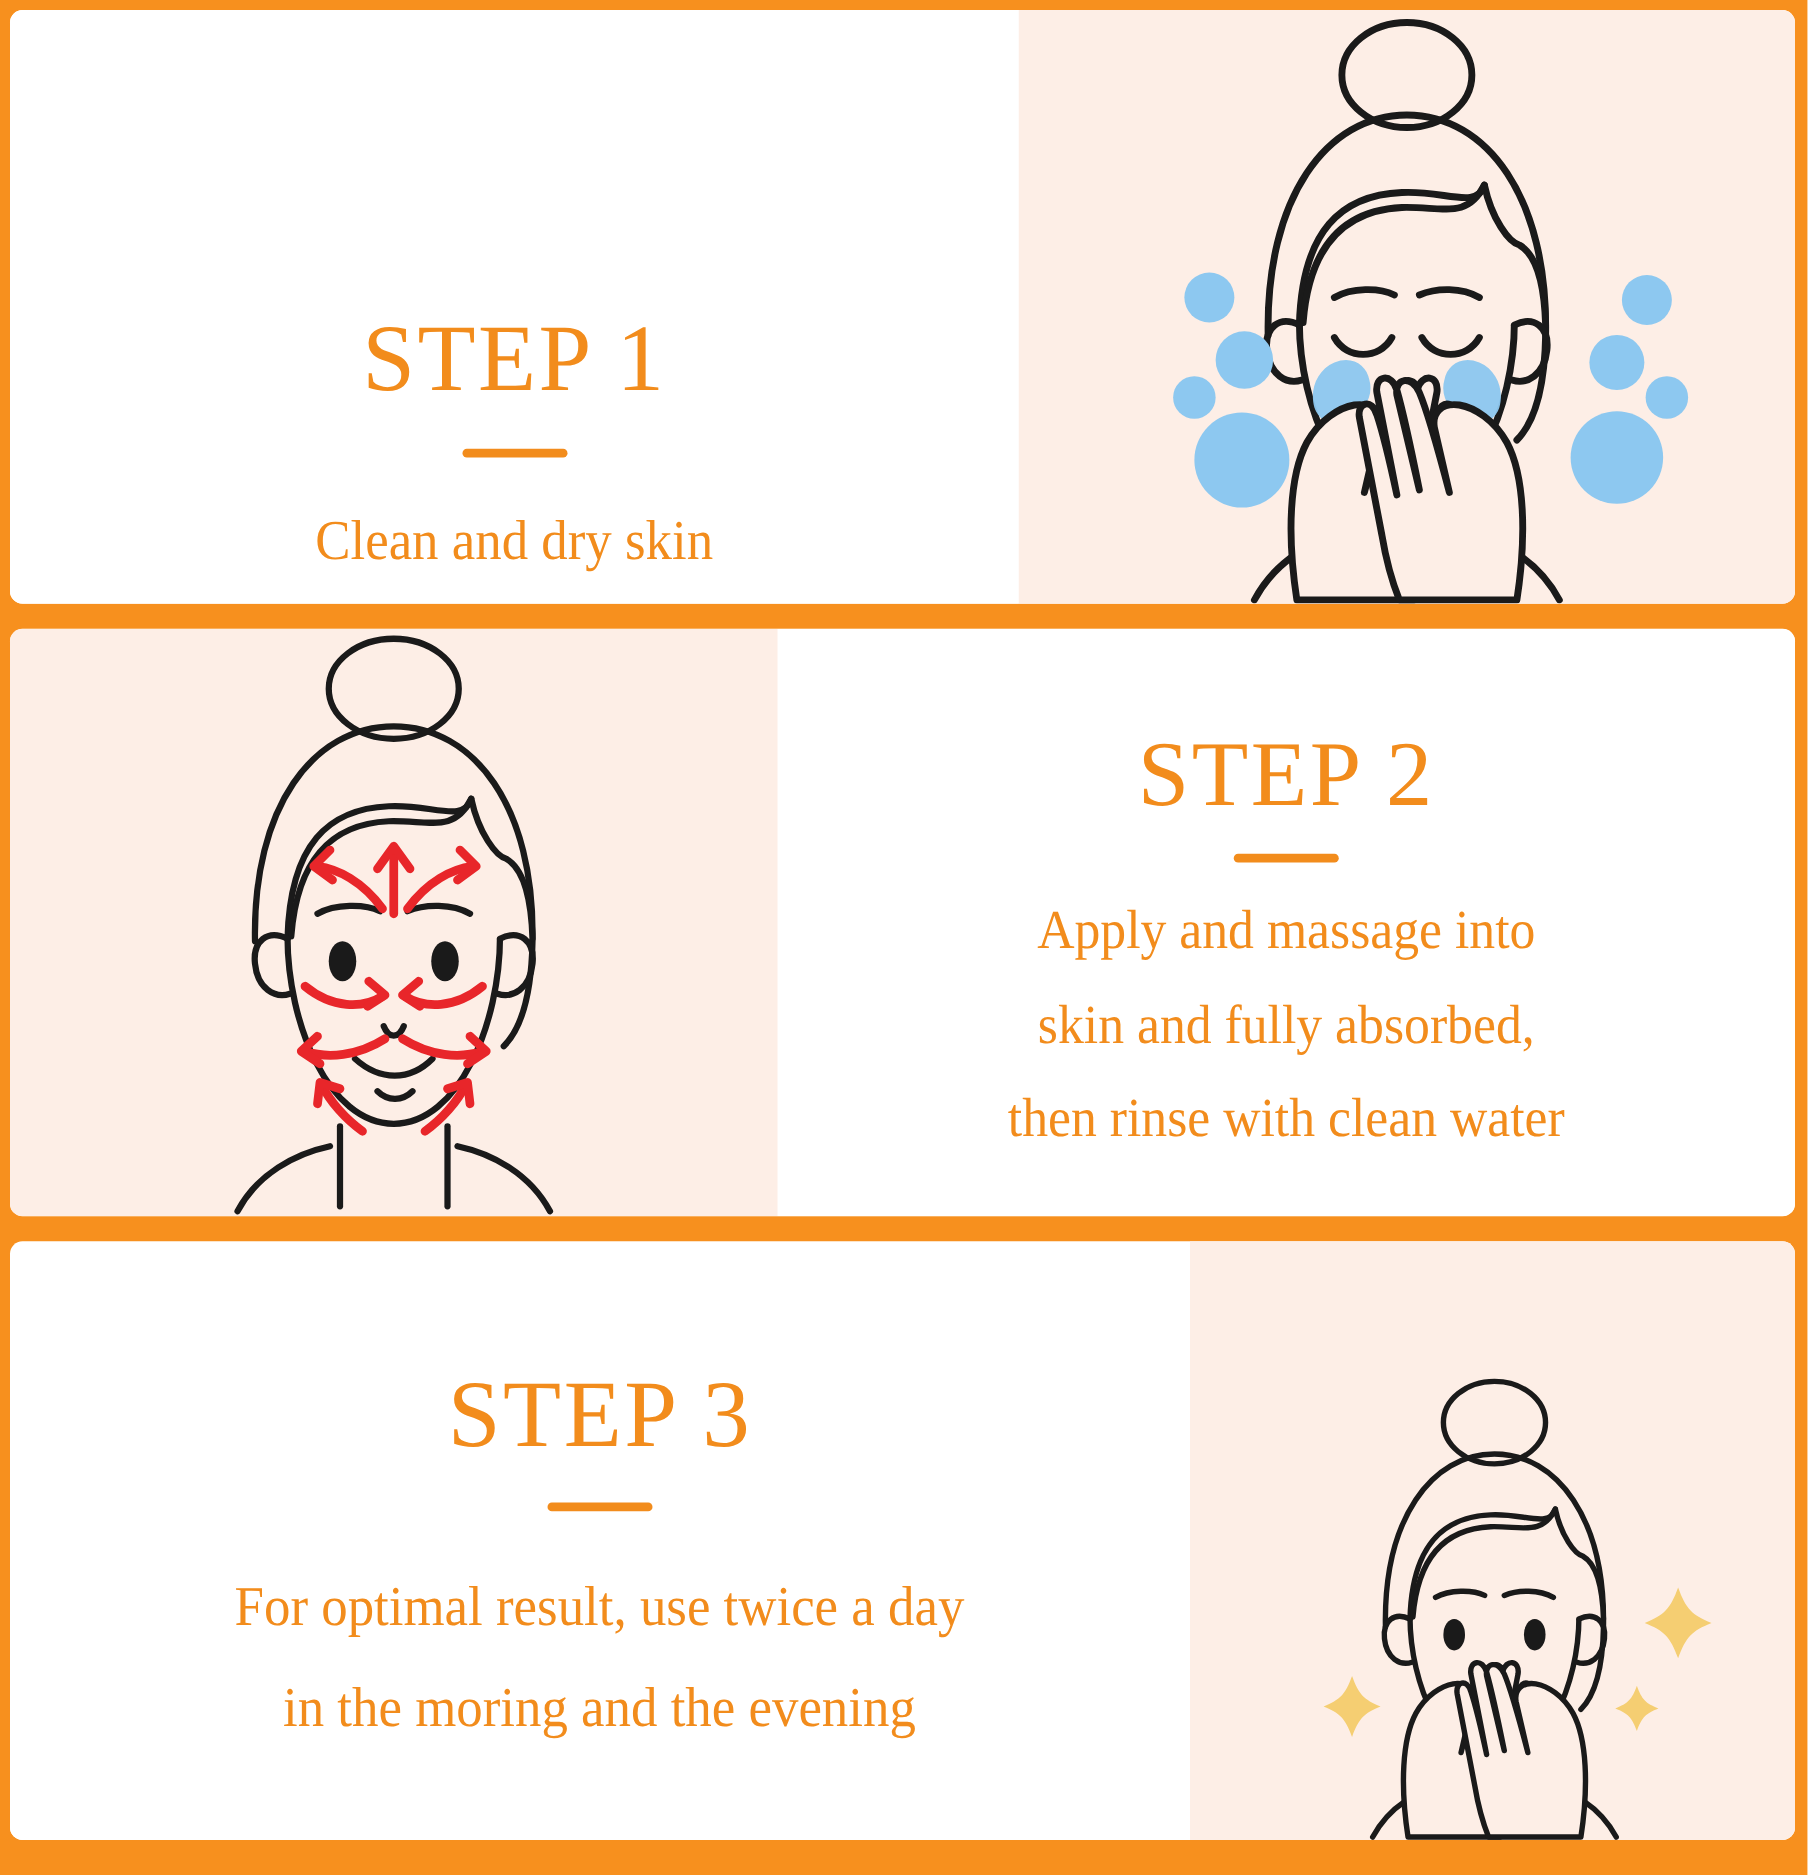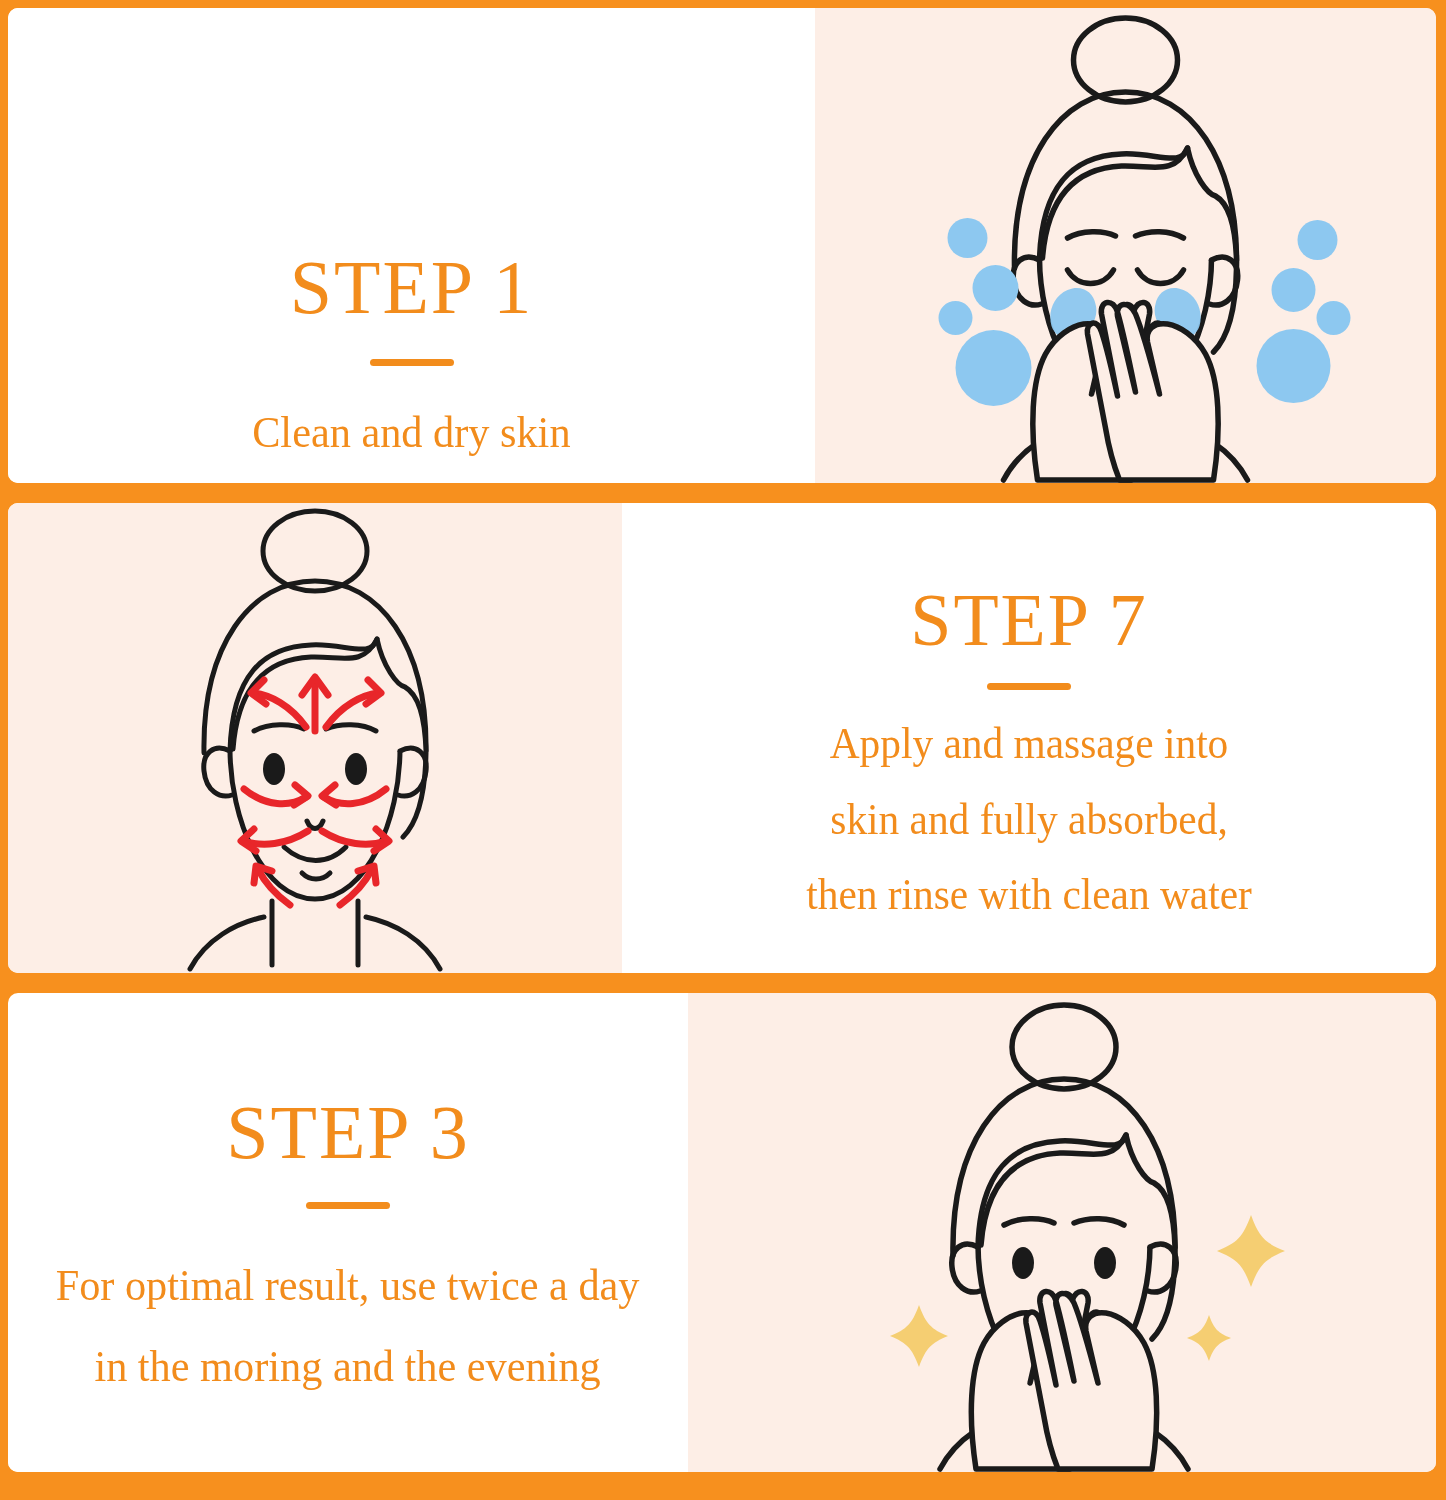--- a/index.html
+++ b/index.html
@@ -78,21 +78,21 @@
   
   .row-1 .text-pane { width: 807px; padding-bottom: 14px; justify-content: flex-end; }
   .row-1 .step-title { font-size: 76px; }
   .row-1 .step-body  { font-size: 45px; }
 
   .row-2 .text-pane { width: 816px; padding: 0 12px; }
   .row-2 .step-title { font-size: 74px; margin-top: 40px; }
   .row-2 .divider-dash { margin: 26px 0 16px 0; }
   .row-2 .step-body { font-size: 44px; line-height: 1.72; }
 
-  .row-3 .text-pane { width: 680px; padding: 0 6px; margin-top: 23px; }
+  .row-3 .text-pane { width: 944px; padding: 0 6px; margin-top: 23px; }
   .row-3 .step-title { font-size: 76px; margin-top: 12px; }
   .row-3 .divider-dash { margin: 32px 0 36px 0; }
   .row-3 .step-body { font-size: 45px; line-height: 1.78; }
 
   
   .art-pane {
     flex: 1;
     background: #FDEEE6;
     position: relative;
     overflow: hidden;
@@ -257,21 +257,21 @@
           <path d="M282 402 C 268 392 256 378 250 366"></path>
           <path d="M246 380 L248 363 L264 368"></path>
 
           <path d="M332 402 C 346 392 358 378 364 366"></path>
           <path d="M368 380 L366 363 L350 368"></path>
         </g>
       </svg>
     </div>
 
     <div class="text-pane">
-      <div class="step-title">STEP 7</div>
+      <div class="step-title">STEP 2</div>
       <div class="divider-dash"></div>
       <div class="step-body">
         <div>Apply and massage into</div>
         <div>skin and fully absorbed,</div>
         <div>then rinse with clean water</div>
       </div>
     </div>
   </div>
 
   <div class="row-gap"></div>

